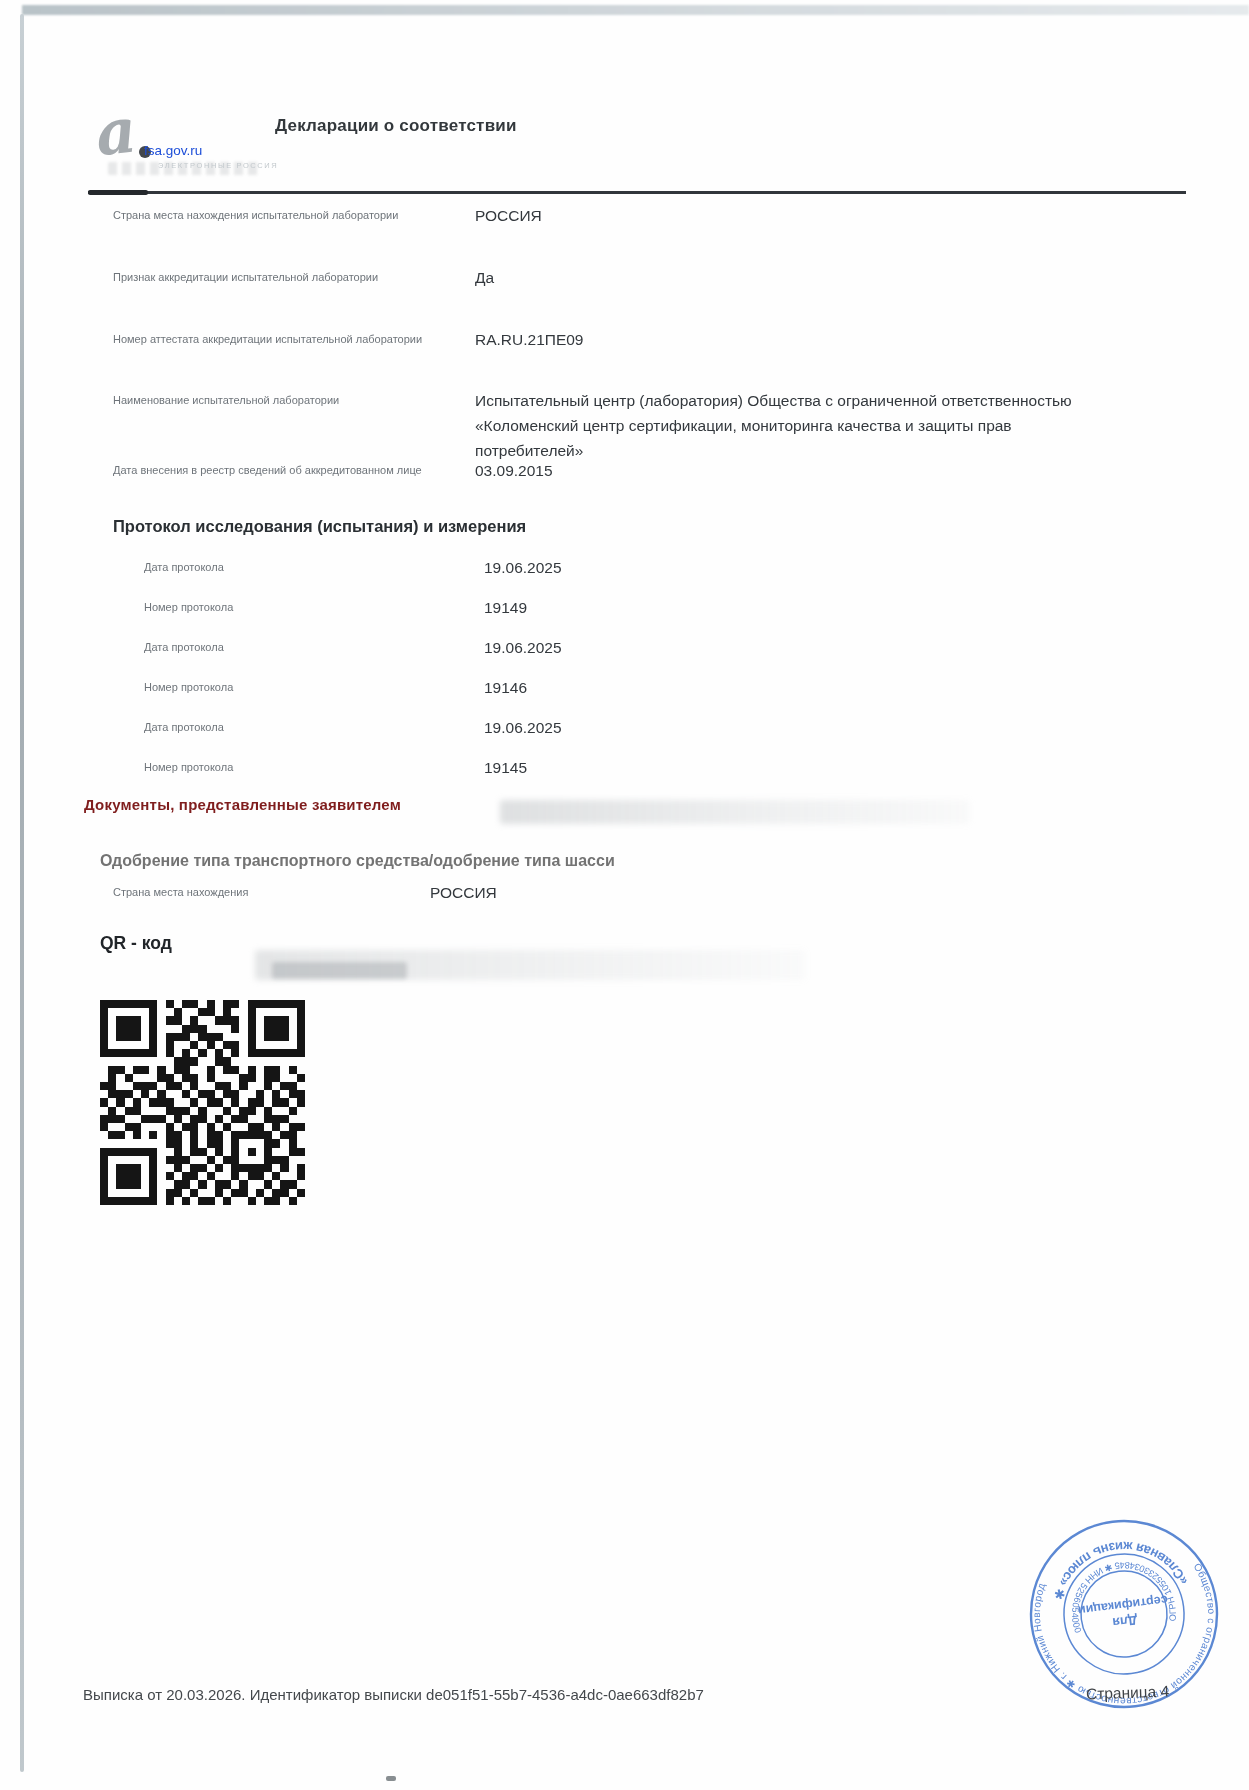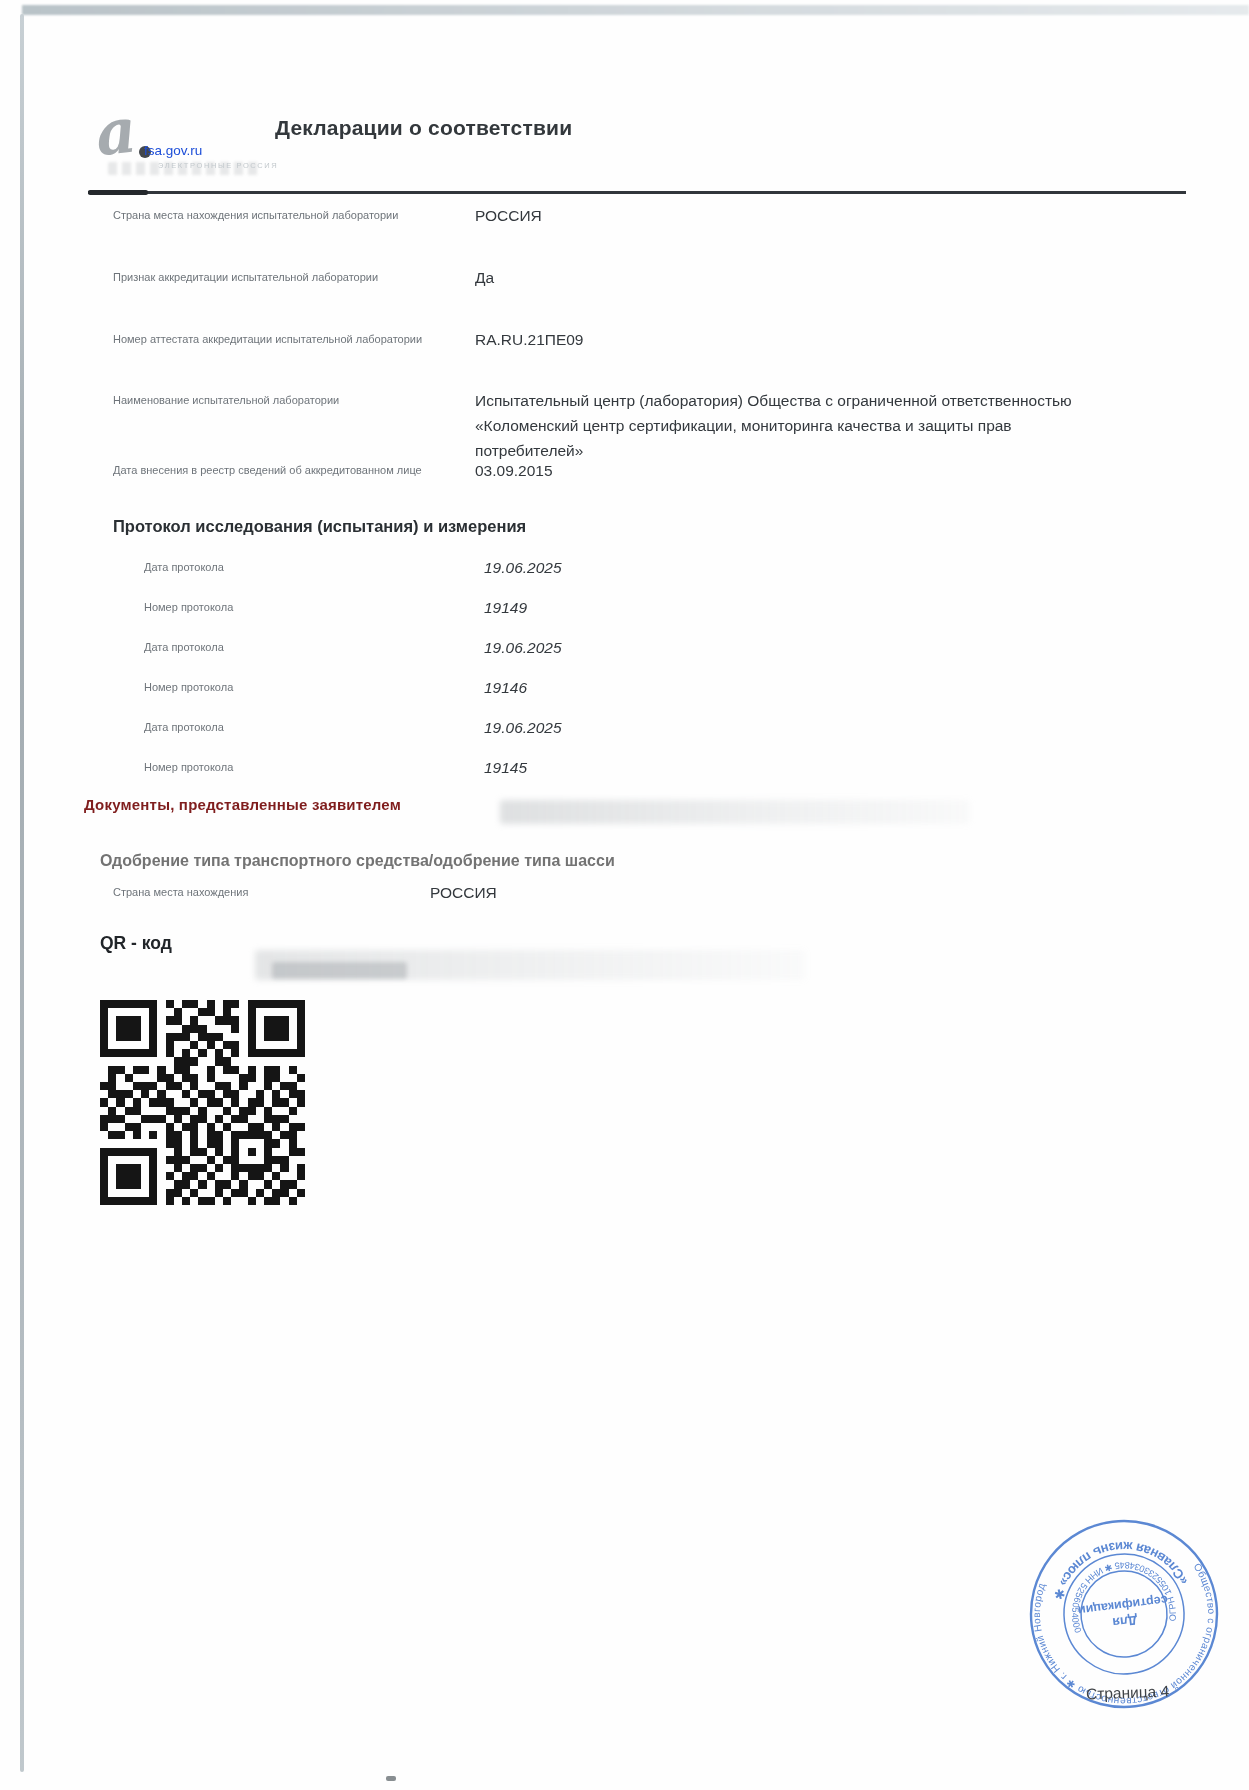--- a/index.html
+++ b/index.html
@@ -34,21 +34,21 @@
   
   .logo-a{position:absolute;left:96px;top:100px;width:64px;height:66px;
     font-family:"DejaVu Serif",serif;font-weight:bold;font-style:italic;
     font-size:62px;line-height:62px;color:#a6abaf;transform:rotate(-6deg);}
   .logo-dot{position:absolute;left:139px;top:146px;width:12px;height:12px;
     border-radius:50%;background:#43474b;}
   .logo-site{position:absolute;left:144px;top:143px;font-size:13.5px;color:#1d4ed8;}
   .logo-tagline{position:absolute;left:158px;top:161px;font-size:7.5px;
     letter-spacing:1.6px;color:#c3c9cd;}
 
-  .doc-title{position:absolute;left:275px;top:116px;font-size:21px;
+  .doc-title{position:absolute;left:275px;top:116px;font-size:17px;
     font-weight:bold;color:#33383c;letter-spacing:.2px;}
 
   .rule{position:absolute;left:88px;top:191px;width:1098px;height:3px;background:#31363b;}
   .rule::before{content:"";position:absolute;left:0;top:-1px;width:60px;height:5px;background:#24282c;border-radius:2px;}
 
   
   .fields{position:absolute;left:113px;top:198px;width:1090px;}
   .field-row{position:absolute;left:0;width:100%;}
   .fields .field-row:nth-child(1){top:5px;}
   .fields .field-row:nth-child(2){top:67px;}
@@ -63,21 +63,21 @@
   .protocol-heading{position:absolute;left:113px;top:517px;font-size:16.5px;
     font-weight:bold;color:#2a2f33;}
   .protocol-rows{position:absolute;left:135px;top:555px;width:950px;}
   .protocol-rows .field-row:nth-child(1){top:0;}
   .protocol-rows .field-row:nth-child(2){top:40px;}
   .protocol-rows .field-row:nth-child(3){top:80px;}
   .protocol-rows .field-row:nth-child(4){top:120px;}
   .protocol-rows .field-row:nth-child(5){top:160px;}
   .protocol-rows .field-row:nth-child(6){top:200px;}
   .protocol-rows .field-label{width:325px;margin-left:9px;}
-  .protocol-rows .field-value{width:400px;margin-left:15px;font-style:italic;}
+  .protocol-rows .field-value{width:400px;margin-left:15px;}
 
   .docs-heading{position:absolute;left:84px;top:796px;font-size:15px;
     font-weight:bold;color:#7f1d1d;letter-spacing:.2px;}
   .docs-subheading{position:absolute;left:100px;top:852px;font-size:16px;
     font-weight:bold;color:#737373;}
   .docs-row-label{position:absolute;left:113px;top:886px;font-size:11px;color:#6e747a;}
   .docs-row-value{position:absolute;left:430px;top:884px;font-size:15.5px;color:#33383d;}
 
   .qr-heading{position:absolute;left:100px;top:933px;font-size:17.5px;
     font-weight:bold;color:#212529;}
@@ -758,20 +758,21 @@
       <div class="w"></div>
       <div class="m"></div>
       <div class="w"></div>
       <div class="m"></div>
       <div class="m"></div>
       <div class="w"></div>
       <div class="m"></div>
       <div class="w"></div>
     </div>
 
+  <div class="footer-line">Выписка от 20.03.2026. Идентификатор выписки de051f51-55b7-4536-a4dc-0ae663df82b7</div>
   <div class="page-label">Страница 4</div>
 
   <svg class="stamp" viewBox="0 0 200 200">
     <g id="stampGroup" transform="rotate(-7 100 100)" fill="none">
       <circle cx="100" cy="100" r="93" stroke-width="2.4" stroke="#4e7ed0"></circle>
       <circle cx="100" cy="100" r="60" stroke-width="1.5" stroke="#4e7ed0"></circle>
       <circle cx="100" cy="100" r="43" stroke-width="1.5" stroke="#4e7ed0"></circle>
 
       <path id="cwOuter" d="M 100,16 A 84,84 0 1 1 100,184 A 84,84 0 1 1 100,16" fill="none" stroke="none"></path>
 

